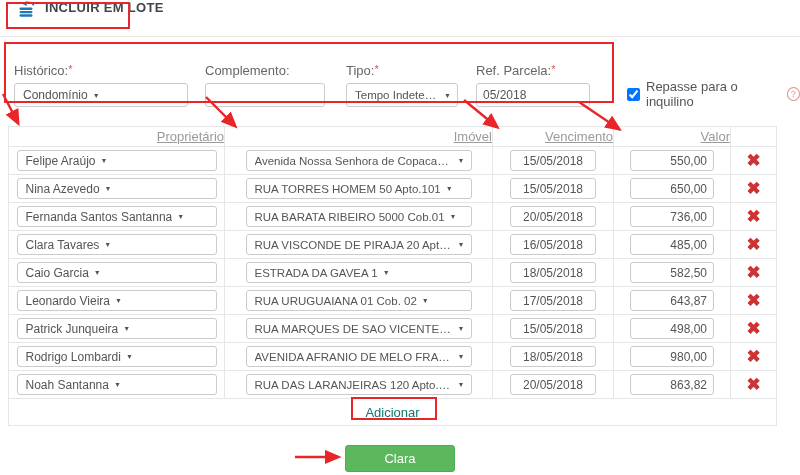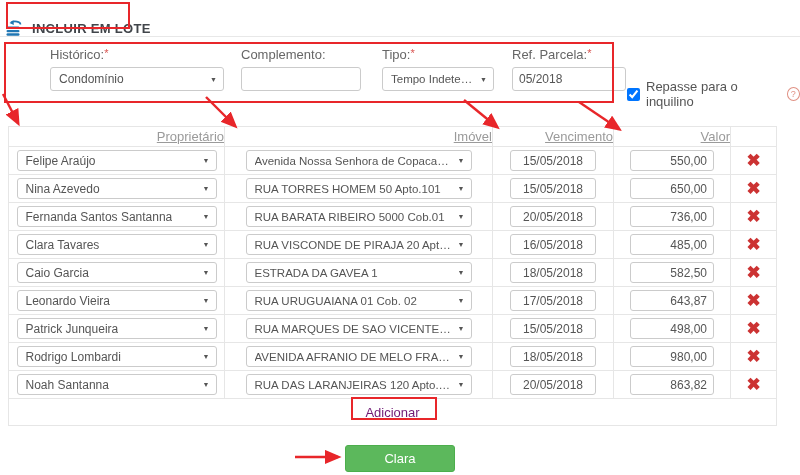--- a/index.html
+++ b/index.html
@@ -1,34 +1,34 @@
 <!DOCTYPE html>
 <html><head>
 <meta charset="utf-8">
 <style>
   * { box-sizing: border-box; margin: 0; padding: 0; }
   html, body { width: 800px; height: 475px; overflow: hidden; background: #fff;
     font-family: "Liberation Sans", sans-serif; color: #555; }
   body { position: relative; font-size: 13px; }
 
   
-  .page-header { height: 37px; display: flex; align-items: flex-end; padding-left: 4px;
+  .page-header { height: 37px; display: flex; align-items: flex-start; padding-left: 17px;
     border-bottom: 1px solid #e8e8e8; }
   .page-header .ttl { font-weight: bold; font-size: 13px; color: #41454a; letter-spacing: .3px; margin-left: 8px; }
   .hdr-icon { display: inline-block; width: 20px; height: 17px; }
 
   
   .form-area { position: relative; height: 66px; margin-top: 4px; }
-  .field { position: absolute; top: 6px; margin-left: 36px; }
+  .field { position: absolute; top: 22px; }
   .field label { display: block; font-size: 13px; color: #666; margin-bottom: 5px; }
   .req { color: #d9534f; font-size: 11px; vertical-align: top; }
   .inp, .sel { border: 1px solid #cbcbcb; border-radius: 3px; background: #fff;
     height: 24px; font-size: 12px; color: #555; font-family: "Liberation Sans", sans-serif; }
   .inp { padding: 0 6px; }
-  .sel { display: inline-flex; align-items: center; justify-content: space-between;
+  .sel { display: inline-flex; align-items: center; 
     padding: 0 6px 0 8px; cursor: pointer; white-space: nowrap; overflow: hidden; }
   .sel .sel-text { overflow: hidden; text-overflow: ellipsis; }
   .caret { font-size: 7px; color: #555; margin-left: 5px; flex: 0 0 auto; }
   .f-historico { left: 14px; } .f-historico .sel { width: 174px; }
   .f-complemento { left: 205px; } .f-complemento .inp { width: 120px; }
   .f-tipo { left: 346px; } .f-tipo .sel { width: 112px; font-size: 11.5px; }
   .f-parcela { left: 476px; } .f-parcela .inp { width: 114px; }
   .repasse { position: absolute; left: 627px; top: 38px; display: flex; align-items: center; font-size: 13px; color: #555; }
   .repasse input { width: 13px; height: 13px; margin-right: 6px; }
   .help-ic { display: inline-flex; width: 14px; height: 14px; margin-left: 6px; border: 1px solid #e09184;
@@ -41,21 +41,21 @@
     color: #9a9a9a; font-size: 13px; text-decoration: underline; }
   .batch td { height: 28px; text-align: center; }
   .c-prop { width: 216px; } .c-imv { width: 268px; } .c-venc { width: 121px; }
   .c-val { width: 117px; } .c-x { width: 46px; }
   .batch .sel, .batch .inp { height: 21px; }
   .w-prop { width: 200px; } .w-imv { width: 226px; font-size: 11.5px; }
   .w-venc { width: 86px; text-align: center; font-size: 12px; }
   .w-val { width: 84px; text-align: right; font-size: 12px; }
   .xdel { color: #c33; font-size: 17px; font-weight: bold; cursor: pointer; line-height: 1; }
   .add-row td { height: 27px; }
-  .add-lbl { font-size: 13px; color: #701a75; cursor: pointer; }
+  .add-lbl { font-size: 13px; color: #0f766e; cursor: pointer; }
 
   
   .save-btn { display: block; margin: 19px auto 0 auto; width: 110px; height: 27px;
     background: #5cb85c; border: 1px solid #4cae4c; border-radius: 3px; color: #fff;
     font-size: 13px; font-family: "Liberation Sans", sans-serif; cursor: pointer; }
 
   
   .anno { position: absolute; border: 2px solid #e8262a; pointer-events: none; z-index: 9; }
   #anno-title { left: 6px; top: 2px; width: 124px; height: 27px; }
   #anno-form { left: 4px; top: 42px; width: 610px; height: 61px; }

